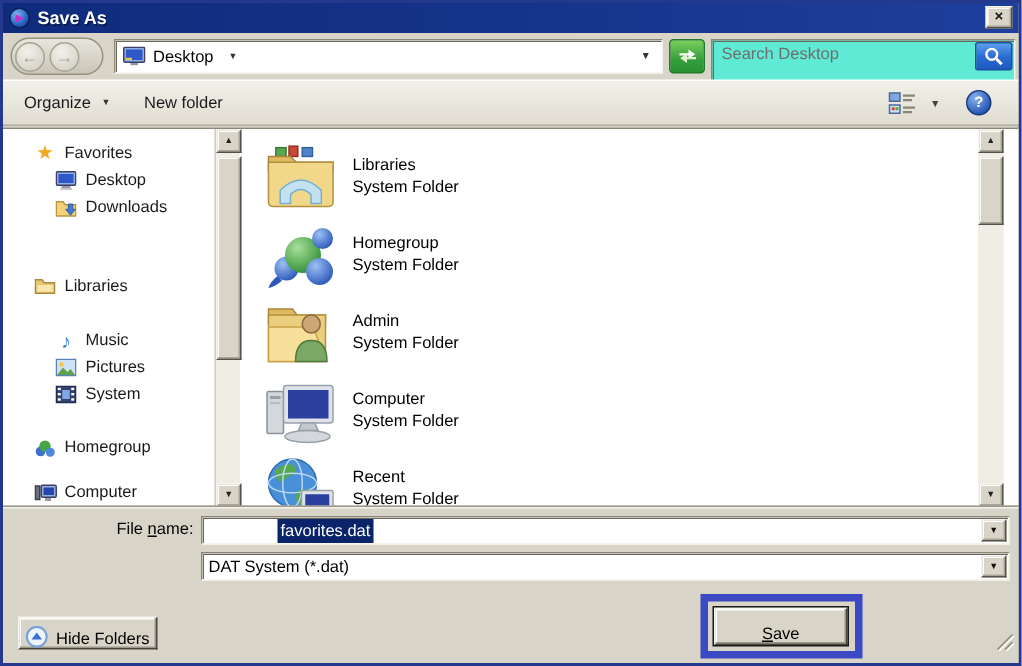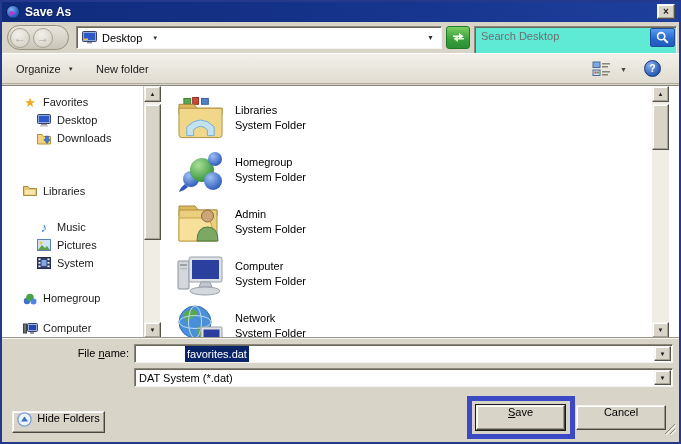--- a/index.html
+++ b/index.html
@@ -88,21 +88,21 @@
   .combo .val{position:absolute;left:2px;top:1px;padding:0 2px;}
   .combo .val.selected{background:#0a246a;color:#fff;margin-left:48px;}
   .combo-btn{position:absolute;right:1px;top:1px;width:17px;height:15px;background:#d8d4c8;
     border:1px solid;border-color:#f6f4ee #55524a #55524a #f6f4ee;box-shadow:inset -1px -1px 0 #a9a496,inset 1px 1px 0 #fff;
     font-size:6px;color:#111;display:flex;align-items:center;justify-content:center;padding:0;}
   .row1{top:6px;} .row2{top:30px;}
   .combo.row1{top:6px;} .combo.row2{top:30px;}
   
   .btn{position:absolute;background:#d8d4c8;border:1px solid;border-color:#f6f4ee #47453e #47453e #f6f4ee;
     box-shadow:inset -1px -1px 0 #9a968a,inset 1px 1px 0 #fff;font-size:11px;color:#000;
-    display:flex;align-items:flex-start;justify-content:center;gap:5px;padding:0;}
+    display:flex;align-items:flex-end;justify-content:center;gap:5px;padding:0;}
   .hide-folders{left:10px;top:73px;width:93px;height:22px;}
   .save-btn{left:474px;top:67px;width:89px;height:25px;outline:1px solid #1a1a1a;}
   .cancel-btn{left:574px;top:67px;width:90px;height:25px;}
   .annotation{position:absolute;left:465px;top:58px;width:108px;height:43px;border:5px solid #3b49c4;pointer-events:none;}
   .grip{position:absolute;right:3px;bottom:3px;}
 </style>
 </head>
 <body>
 
 <div class="window">
@@ -358,21 +358,21 @@
             <path d="M21 24 q6 -2 9 2 q-1 6 -7 8 q-4 -3 -2 -10z" fill="#58a84f"></path>
             <ellipse cx="18" cy="19" rx="16" ry="6.5" fill="none" stroke="#bcd8f0"></ellipse>
             <ellipse cx="18" cy="19" rx="6.5" ry="16" fill="none" stroke="#bcd8f0"></ellipse>
             <rect x="24" y="24" width="21" height="16" rx="1" fill="#dfe3e8" stroke="#98a0aa"></rect>
             <rect x="26.5" y="26.5" width="16" height="11" fill="#2a3f9e"></rect>
             <rect x="30" y="40" width="9" height="2" fill="#b8bec6"></rect>
               <rect x="28" y="42" width="13" height="2" fill="#cdd2d8"></rect>
           </svg>
         </span>
         <div class="ftext">
-          <div>Network</div>
+          <div>Recent</div>
           <div>System Folder</div>
         </div>
       </div>
     </div>
 
     <div class="scrollbar" style="left:650px;border-left:none">
       <span class="sb-arrow" style="top:0">▲</span>
       <span class="sb-thumb" style="top:18px;height:46px"></span>
       <span class="sb-arrow" style="bottom:0">▼</span>
     </div>
@@ -398,23 +398,20 @@
           <circle cx="7.5" cy="7.5" r="6.6" fill="#eef4fc" stroke="#7da2d8" stroke-width="1.4"></circle>
           <polygon points="7.5,4.6 11,9.4 4,9.4" fill="#3a6fd0"></polygon>
         </svg>
       <span>Hide Folders</span>
     </button>
 
     <div class="annotation"></div>
 
     <button class="btn save-btn">
       <span><span class="u">S</span><span>ave</span></span>
-    </button>
-    <button class="btn cancel-btn">
-      <span>Cancel</span>
     </button>
 
     <span class="grip">
       <svg width="13" height="13">
           <g stroke="#8a8678">
             <line x1="12" y1="2" x2="2" y2="12"></line>
             <line x1="12" y1="7" x2="7" y2="12"></line>
           </g>
           <g stroke="#fff">
             <line x1="13" y1="3" x2="3" y2="13"></line>

